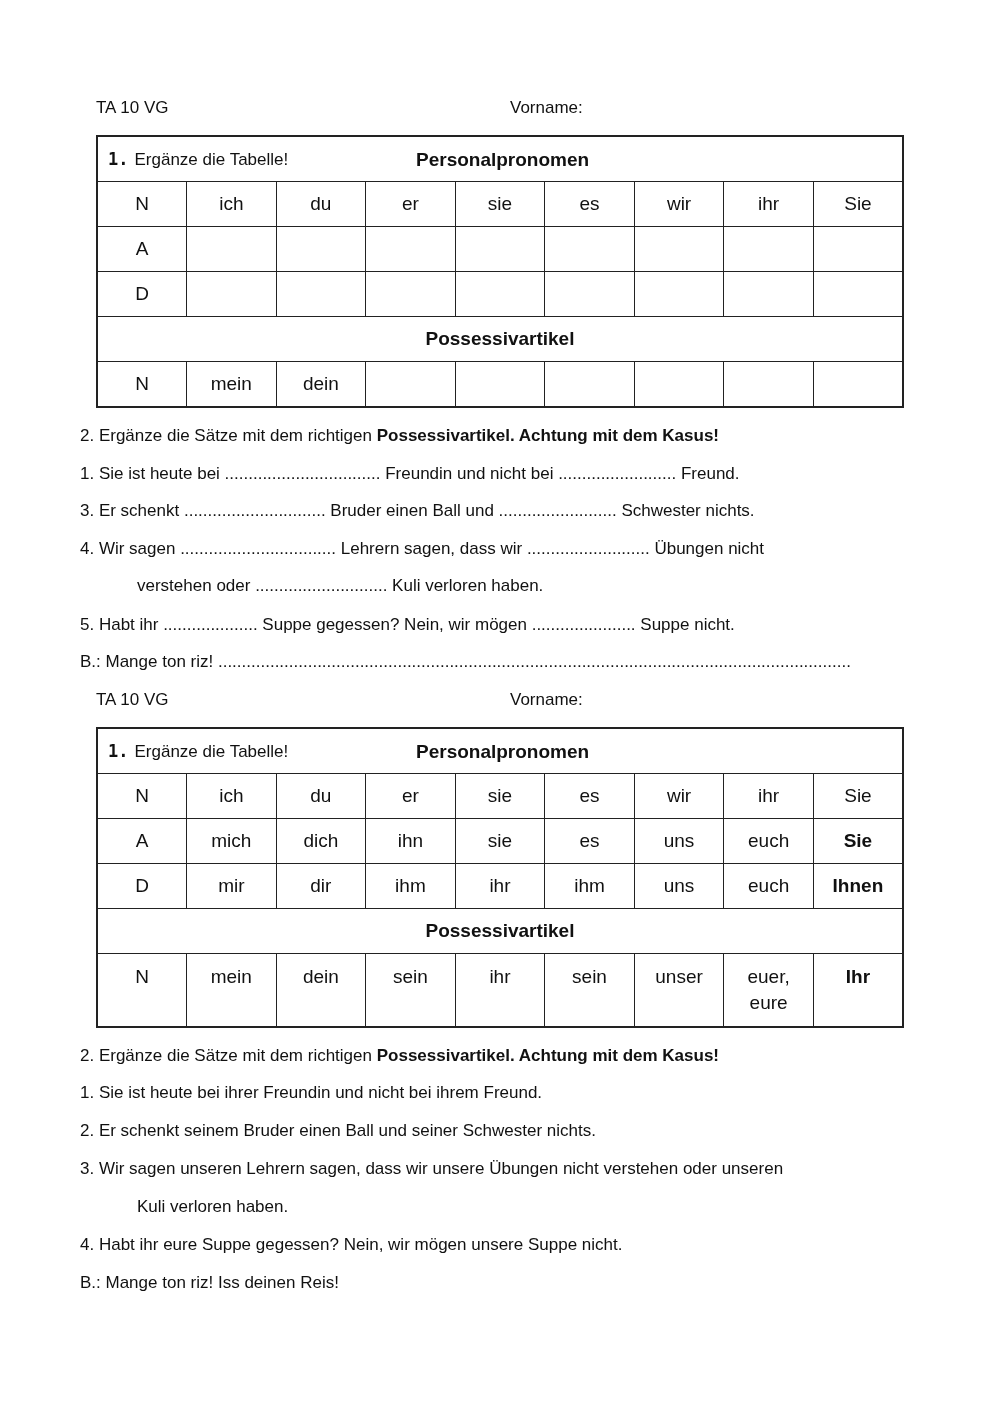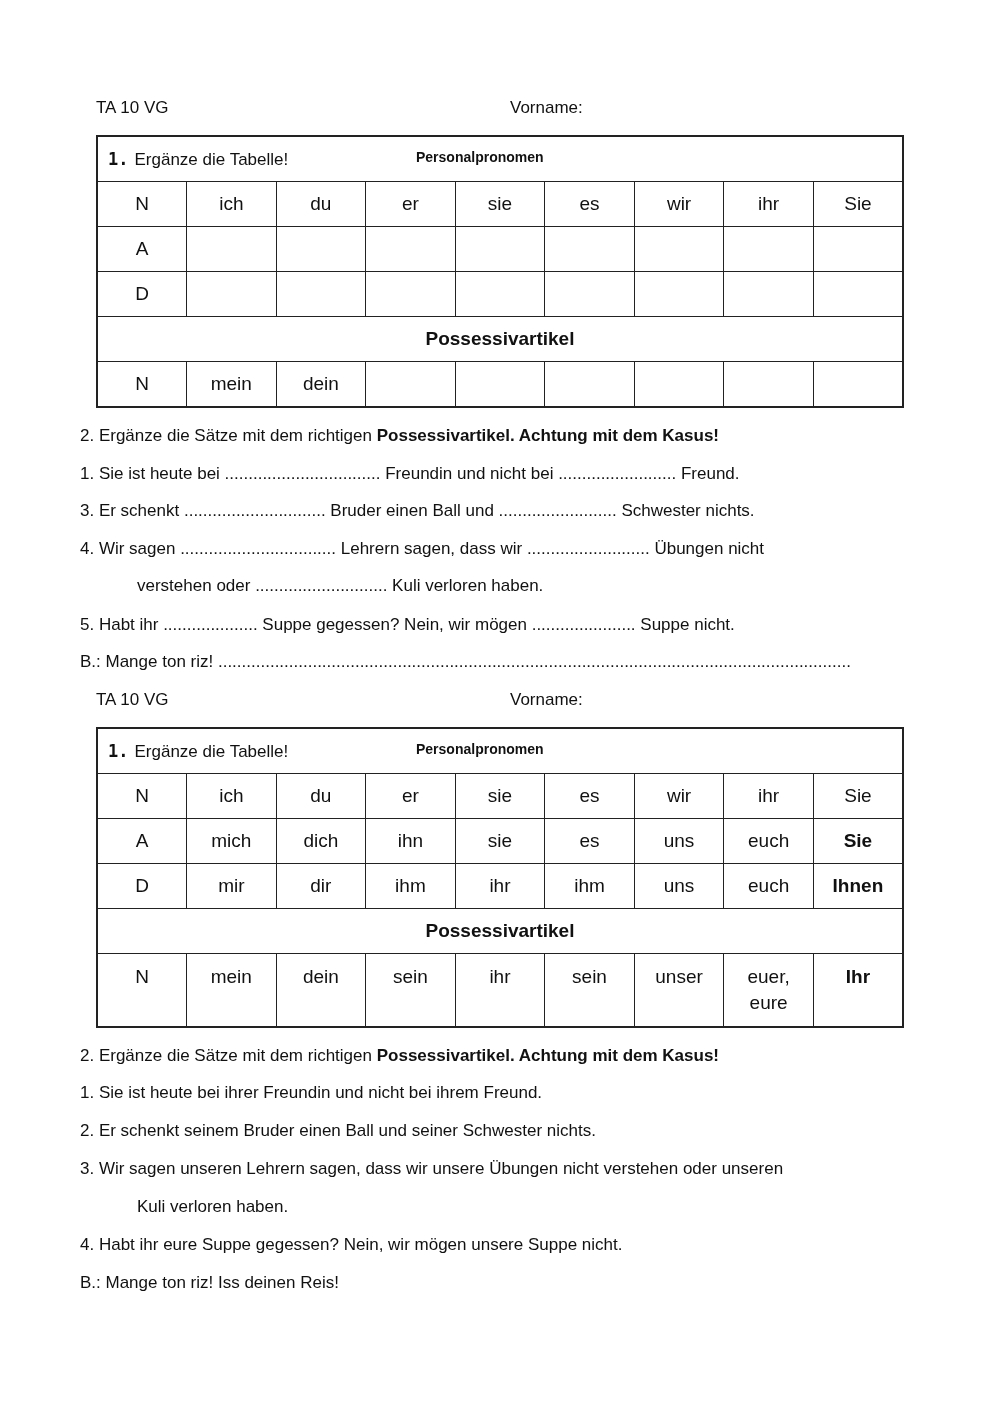--- a/index.html
+++ b/index.html
@@ -15,21 +15,21 @@
     position: absolute; left: 96px; width: 808px;
     border-collapse: collapse; table-layout: fixed;
     border: 2px solid #222;
   }
   .tbl td {
     border: 1.5px solid #222; text-align: center; font-size: 19px;
     padding: 0; height: 44px; vertical-align: middle;
   }
   .tbl td.title { text-align: left; padding-left: 10px; font-size: 17px; }
   .tbl td.title .num { font-weight: bold; font-family: "DejaVu Sans Mono", monospace; margin-right: 6px; }
-  .tbl td.title .heading { font-weight: bold; font-size: 14px; position: absolute; left: 318px; }
+  .tbl td.title .heading { font-weight: bold; font-size: 19px; position: absolute; left: 318px; }
   .tbl td.section { font-weight: bold; font-size: 19px; }
   .tbl td.bold { font-weight: bold; }
   .tbl td.top { vertical-align: top; padding-top: 10px; line-height: 26px; }
   .line { position: absolute; left: 80px; font-size: 17px; white-space: nowrap; }
   .line b { font-weight: bold; }
   .indent { left: 117px; margin-left: 20px; }
 </style>
 </head>
 <body>
 

